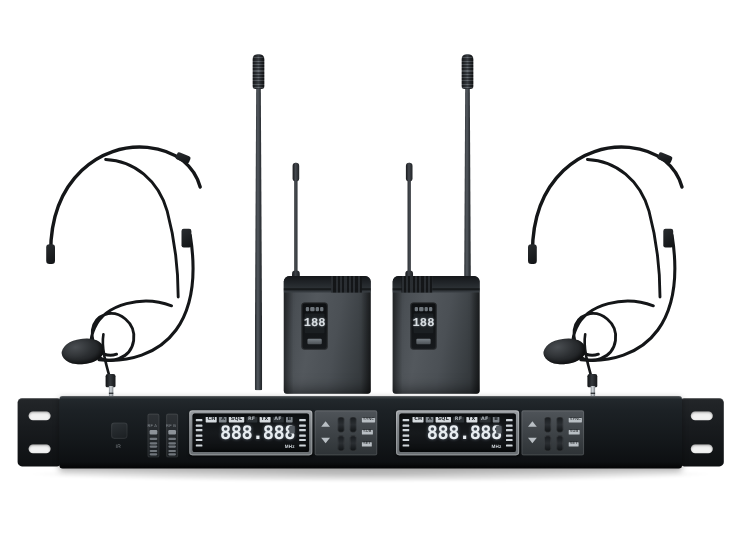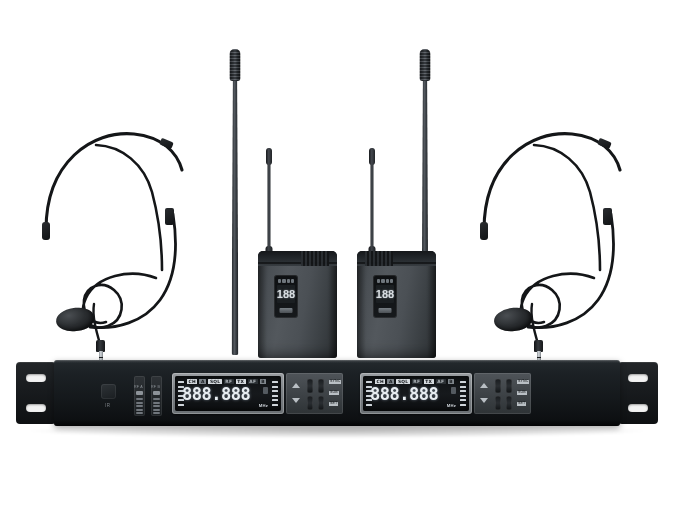--- a/index.html
+++ b/index.html
@@ -77,21 +77,21 @@
     padding:3px;
     box-sizing:border-box;
   }
   .bp-lcd{
     position:absolute;left:3px;right:3px;top:3px;height:22px;
     background:#1b1f22;
     border-radius:1px;
     display:flex;align-items:center;justify-content:center;
   }
   .bp-lcd-digits{
-    font-family:Liberation Sans, sans-serif;
+    font-family:Liberation Mono, monospace;
     font-size:11px;font-weight:bold;letter-spacing:0px;
     color:#d8dde1;line-height:1;
     text-shadow:0 0 2px rgba(220,230,240,.5);
   }
   .bp-lcd-top{
     position:absolute;left:4px;right:4px;top:4px;height:4px;
     display:flex;gap:1px;
   }
   .bp-lcd-top i{flex:1;background:#6e757b;border-radius:1px;display:block;}
   .bp-btn{
@@ -190,21 +190,21 @@
   .tag{
     font-family:"DejaVu Sans", sans-serif;
     font-size:4.4px;font-weight:bold;letter-spacing:.2px;
     color:#12161a;background:#d5dade;
     padding:.5px 1.6px;border-radius:.5px;line-height:1;
     white-space:nowrap;
   }
   .tag.dim{background:#7f868c;color:#1a1e21;}
   .tag.blk{background:#2b3034;color:#aeb4b9;}
   .lcd-digits{
-    position:absolute;left:7px;top:10px;
+    position:absolute;left:25px;top:10px;
     font-family:"DejaVu Sans Mono", monospace;
     font-weight:bold;
     font-size:17px;
     letter-spacing:-0.5px;
     color:#e8edf1;
     line-height:1;
     text-shadow:0 0 3px rgba(200,220,240,.45);
   }
   .lcd-unit{
     position:absolute;right:13px;bottom:3px;

